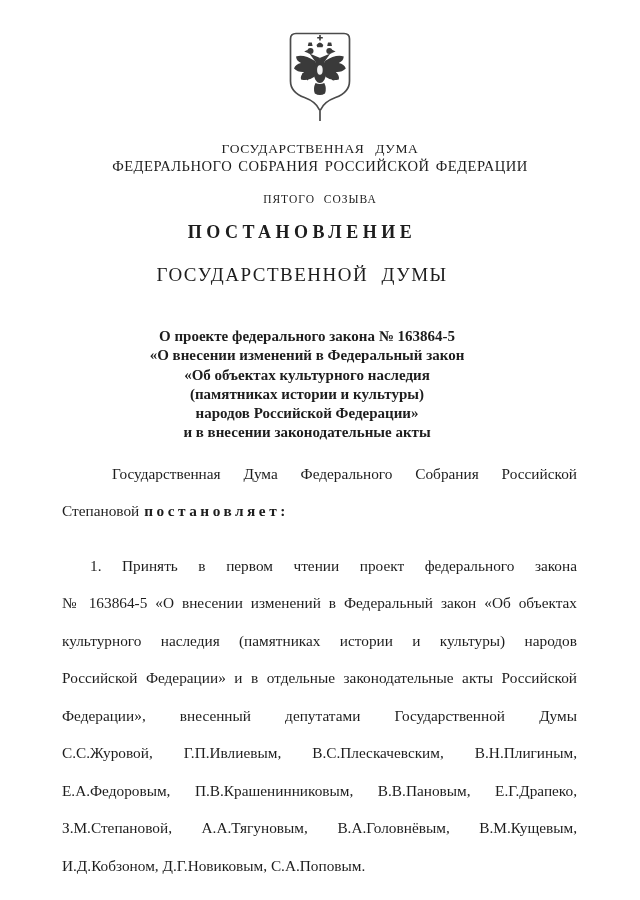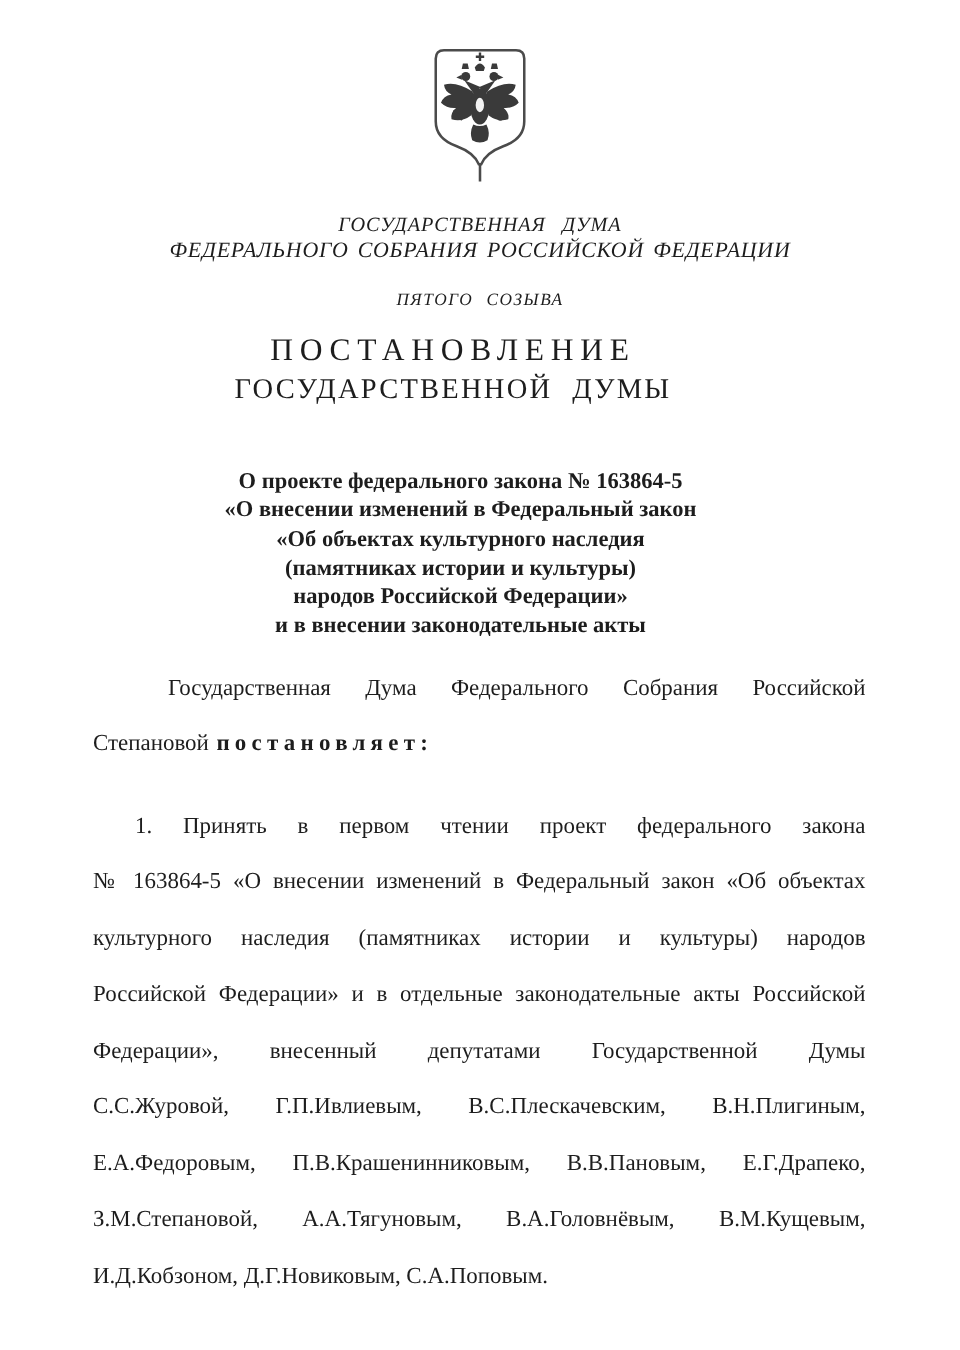--- a/index.html
+++ b/index.html
@@ -9,29 +9,29 @@
     background: #ffffff;
     font-family: "Liberation Serif", "DejaVu Serif", serif;
     color: #1d1d1d;
     overflow: hidden;
   }
   
   .emblem-wrap { padding-top: 31px; text-align: center; }
   .emblem-wrap svg { display: inline-block; }
 
   
-  .gd-header { margin-top: 14px; text-align: center; font-style: italic; }
+  .gd-header { margin-top: 14px; text-align: center; }
   .gd-header .h1 { font-size: 13.5px; line-height: 17px; letter-spacing: 0.6px; word-spacing: 7px; }
   .gd-header .h2 { font-size: 14.6px; line-height: 18px; letter-spacing: 0.5px; word-spacing: 2px; }
   .gd-header .h3 { font-size: 11.5px; line-height: 16px; letter-spacing: 1px; word-spacing: 5px; margin-top: 16px; }
 
   
   .doc-type { margin-top: 12px; text-align: center; padding-right: 36px; }
-  .doc-type .t1 { font-size: 21px; font-weight: 400; letter-spacing: 4.5px; line-height: 27px; }
-  .doc-type .t2 { font-size: 19px; font-weight: 400; letter-spacing: 1.5px; word-spacing: 7px; line-height: 22px; margin-top: 2px; }
+  .doc-type .t1 { font-size: 18px; font-weight: 700; letter-spacing: 4.5px; line-height: 27px; }
+  .doc-type .t2 { font-size: 19px; font-weight: 400; letter-spacing: 1.5px; word-spacing: 7px; line-height: 22px; margin-top: 18px; }
 
   
   .law-title { margin-top: 41px; text-align: center; padding-right: 26px; font-weight: 700; }
   .law-title .line { font-size: 15px; line-height: 19.3px; }
 
   
   .body-text {
     margin: 12px 63px 0 62px;
     font-size: 15.3px;
     line-height: 37.5px;

